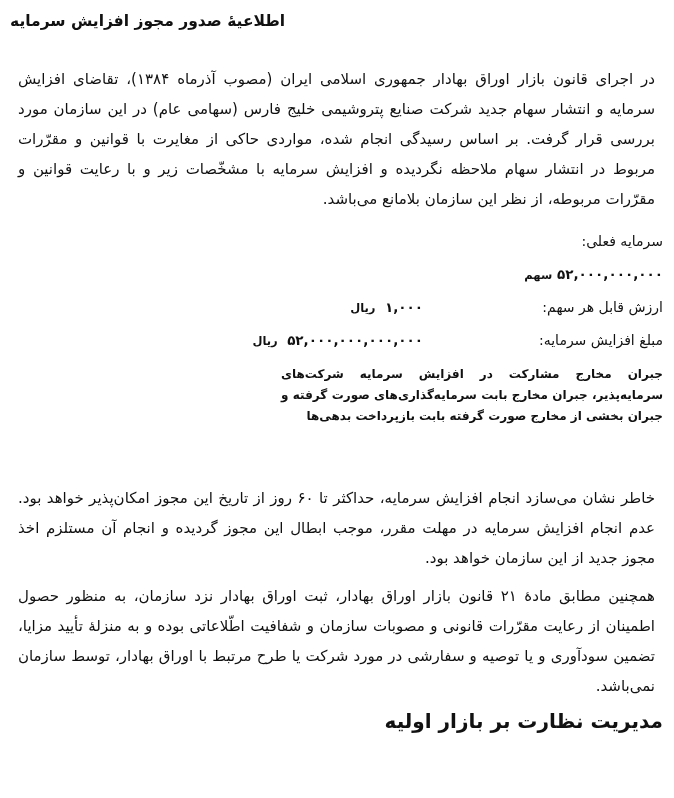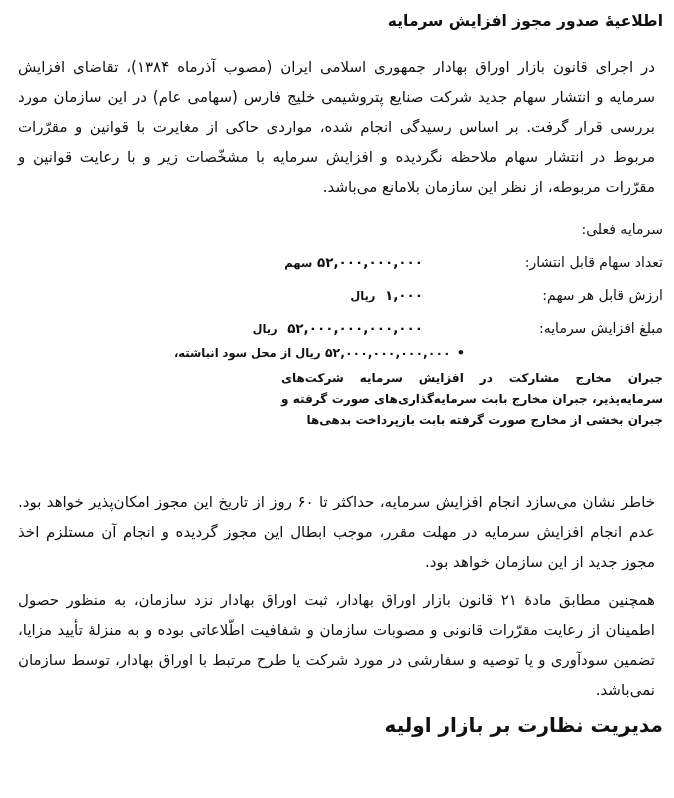--- a/index.html
+++ b/index.html
@@ -10,22 +10,22 @@
     margin: 0 auto;
     background: #ffffff;
     box-sizing: border-box;
     padding: 10px 11px 8px 10px;
     direction: rtl;
     font-family: "DejaVu Sans", sans-serif;
     color: #111111;
     overflow: hidden;
   }
   .title {
-    margin: 2px 0 22px 0;
-    text-align: right;
+    margin: 2px 0 34px 0;
+    text-align: left;
     font-size: 15.5px;
     font-weight: bold;
   }
   .para {
     margin: 8px;
     font-size: 15px;
     line-height: 30px;
     text-align: justify;
   }
   .kv { margin-top: 10px; }
@@ -87,38 +87,34 @@
 
   <p class="para">در اجرای قانون بازار اوراق بهادار جمهوری اسلامی ایران (مصوب آذرماه ۱۳۸۴)، تقاضای افزایش سرمایه و انتشار سهام جدید شرکت صنایع پتروشیمی خلیج فارس (سهامی عام) در این سازمان مورد بررسی قرار گرفت. بر اساس رسیدگی انجام شده، مواردی حاکی از مغایرت با قوانین و مقرّرات مربوط در انتشار سهام ملاحظه نگردیده و افزایش سرمایه با مشخّصات زیر و با رعایت قوانین و مقرّرات مربوطه، از نظر این سازمان بلامانع می‌باشد.</p>
 
   <div class="kv">
 
     <div class="kv-row">
       <div class="kv-label">سرمایه فعلی:</div>
     </div>
 
     <div class="kv-row">
-      <div class="kv-label">تعداد سهام قابل انتشار:</div>
       <div class="kv-value"><span>۵۲,۰۰۰,۰۰۰,۰۰۰</span>&nbsp;<span class="kv-unit">سهم</span></div>
     </div>
 
     <div class="kv-row">
       <div class="kv-label">ارزش قابل هر سهم:</div>
       <div class="kv-value"><span>۱,۰۰۰</span>&nbsp;&nbsp;<span class="kv-unit">ریال</span></div>
     </div>
 
     <div class="kv-row">
       <div class="kv-label">مبلغ افزایش سرمایه:</div>
       <div class="kv-value"><span>۵۲,۰۰۰,۰۰۰,۰۰۰,۰۰۰</span>&nbsp;&nbsp;<span class="kv-unit">ریال</span></div>
     </div>
 
 
-    <div class="bullet-line">
-      <span class="bullet">•</span><span>۵۲,۰۰۰,۰۰۰,۰۰۰,۰۰۰</span>&nbsp;<span class="kv-unit-text">ریال از محل سود انباشته،</span>
-    </div>
 
     <div class="subject-row">
       <div class="subject-text">جبران مخارج مشارکت در افزایش سرمایه شرکت‌های سرمایه‌پذیر، جبران مخارج بابت سرمایه‌گذاری‌های صورت گرفته و جبران بخشی از مخارج صورت گرفته بابت بازپرداخت بدهی‌ها</div>
     </div>
 
   </div>
 
   <p class="para note-para">خاطر نشان می‌سازد انجام افزایش سرمایه، حداکثر تا ۶۰ روز از تاریخ این مجوز امکان‌پذیر خواهد بود. عدم انجام افزایش سرمایه در مهلت مقرر، موجب ابطال این مجوز گردیده و انجام آن مستلزم اخذ مجوز جدید از این سازمان خواهد بود.</p>
 
   <p class="para">همچنین مطابق مادهٔ ۲۱ قانون بازار اوراق بهادار، ثبت اوراق بهادار نزد سازمان، به منظور حصول اطمینان از رعایت مقرّرات قانونی و مصوبات سازمان و شفافیت اطّلاعاتی بوده و به منزلهٔ تأیید مزایا، تضمین سودآوری و یا توصیه و سفارشی در مورد شرکت یا طرح مرتبط با اوراق بهادار، توسط سازمان نمی‌باشد.</p>

